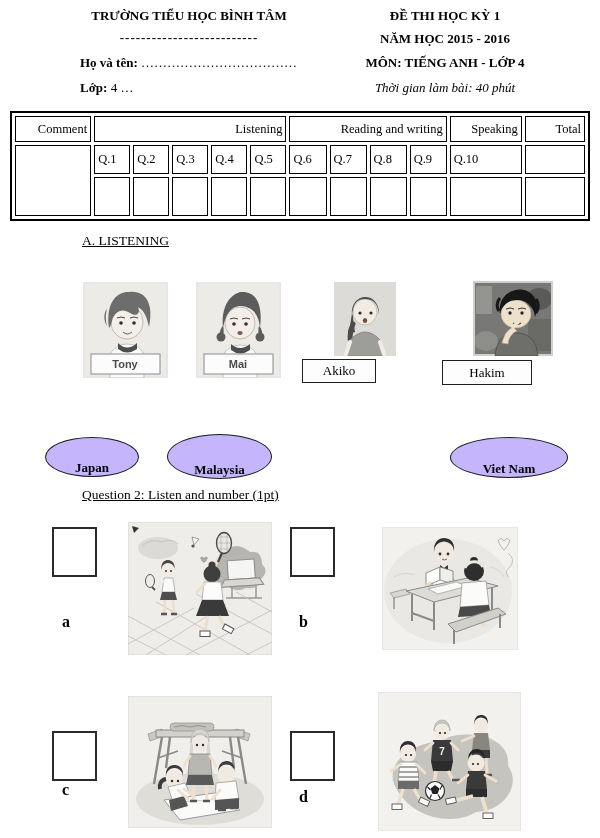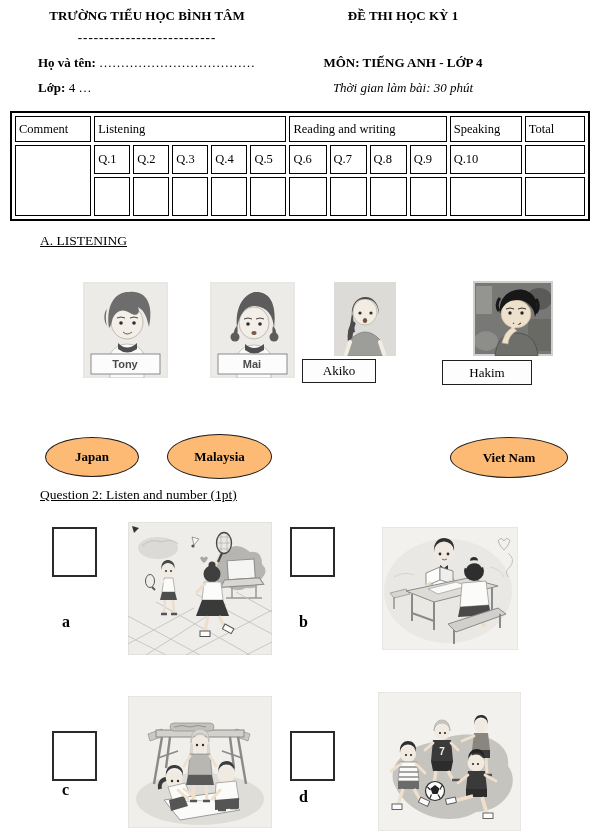--- a/index.html
+++ b/index.html
@@ -1,37 +1,37 @@
 <!DOCTYPE html>
 <html><head>
 <meta charset="utf-8">
 <style>
   html,body{margin:0;padding:0;background:#fff;}
   .page{position:relative;width:600px;height:838px;background:#ffffff;
         font-family:"Liberation Serif","DejaVu Serif",serif;color:#000;overflow:hidden;}
-  .abs{position:absolute;}
+  .abs{position:absolute;margin-left:42px;}
   .hline{font-size:13px;font-weight:bold;line-height:1.15;}
   .center{text-align:center;}
   .italic{font-style:italic;font-weight:normal;}
   
   .score-table{position:absolute;left:10px;top:111px;width:580px;
                border-collapse:separate;border-spacing:3px;border:2px solid #000;background:#fff;}
   .score-table td{border:1.5px solid #000;font-size:12.5px;padding:0 3px;background:#fff;vertical-align:middle;}
-  .score-table tr.r1 td{text-align:left;height:24px;}
+  .score-table tr.r1 td{text-align:right;height:24px;}
   .score-table td.qcell{text-align:left;height:27px;}
   .score-table td.q10{text-align:left;}
   .score-table tr.r3 td{height:37px;}
   
   .sec-title{font-size:13.5px;font-weight:normal;text-decoration:underline;}
   
   .photo{position:absolute;margin-left:28px;}
   .name-box{position:absolute;border:1.6px solid #1f1f1f;background:#fdfdfd;
             display:flex;align-items:center;justify-content:center;font-size:13px;}
-  .oval{position:absolute;border:1.4px solid #1c1c1c;border-radius:50%;background:#fdba74;
-        display:flex;align-items:center;justify-content:center;font-weight:bold;font-size:13px;}
+  .oval{position:absolute;border:1.4px solid #1c1c1c;border-radius:50%;background:#c4b5fd;
+        display:flex;align-items:flex-end;justify-content:center;font-weight:bold;font-size:13px;}
   
   .num-box{position:absolute;width:41px;height:46px;border:2px solid #2a2a2a;background:#fff;}
   .letter{position:absolute;font-weight:bold;font-size:16px;}
   svg{display:block;}
 </style>
 </head>
 <body>
 
 <div class="page">
 
@@ -41,22 +41,23 @@
     <span>Họ và tên:</span>
     <span style="font-weight:normal;">………………………………</span>
   </div>
   <div class="abs hline" style="left:38px;top:81px;width:250px;">
     <span>Lớp:</span>
     <span style="font-weight:normal;"> </span>
     <span style="font-weight:normal;">4 …</span>
   </div>
 
   <div class="abs hline center" style="left:283px;top:9px;width:240px;">ĐỀ THI HỌC KỲ 1</div>
+  <div class="abs hline center" style="left:283px;top:32px;width:240px;">NĂM HỌC 2015 - 2016</div>
   <div class="abs hline center" style="left:283px;top:56px;width:240px;">MÔN: TIẾNG ANH - LỚP 4</div>
-  <div class="abs hline center italic" style="left:283px;top:81px;width:240px;">Thời gian làm bài: 30 phút</div>
+  <div class="abs hline center italic" style="left:283px;top:81px;width:240px;">Thời gian làm bài: 40 phút</div>
 
   <table class="score-table">
     <colgroup>
       <col style="width:76px">
         <col style="width:36px">
         <col style="width:36px">
         <col style="width:36px">
       <col style="width:36px">
         <col style="width:36px">
         <col style="width:37px">
@@ -117,21 +118,21 @@
         <circle cx="51" cy="41" r="1.8" fill="#2e2e2e"></circle>
       <path d="M34 36 Q38 34 42 36 M47 36 Q51 34 55 36" stroke="#454545" stroke-width="1" fill="none"></path>
       <path d="M40 50 Q44 54 49 50" stroke="#6b5b4b" stroke-width="1" fill="none"></path>
       <path d="M27 96 L27 72 Q33 62 44 62 Q56 62 61 72 L61 96 Z" fill="#fafafa" stroke="#b5b5b5" stroke-width="0.8"></path>
       <path d="M35 61 Q44 70 54 61 L54 67 Q44 74 35 67 Z" fill="#4e4e4e"></path>
       <rect x="8" y="72" width="69" height="20" fill="#fcfcfc" stroke="#8a8a8a" stroke-width="1"></rect>
       <text x="42" y="86" text-anchor="middle" font-family="Liberation Sans, sans-serif" font-size="11" font-weight="bold" fill="#4a4a4a">Tony</text>
     </svg>
   </div>
 
-  <div class="photo" style="left:182px;top:282px;">
+  <div class="photo" style="left:168px;top:282px;">
     <svg width="85" height="96" viewBox="0 0 85 96">
       <rect width="85" height="96" fill="#e9e7e3"></rect>
       <rect x="2" y="2" width="81" height="92" fill="#edebe7"></rect>
       <ellipse cx="44" cy="41" rx="15" ry="16" fill="#f3eee7" stroke="#b4ada1" stroke-width="0.8"></ellipse>
       <path d="M27 47 C24 16 42 10 45 10 C60 9 67 22 64 46 C63 34 58 25 45 24 C34 24 29 34 27 47 Z" fill="#5c5c5c"></path>
       <path d="M27 44 C23 48 23 54 26 57 C28 52 28 47 27 44 Z" fill="#5c5c5c"></path>
       <path d="M63 44 C67 48 67 54 64 57 C62 52 62 47 63 44 Z" fill="#5c5c5c"></path>
       <circle cx="25" cy="55" r="4.5" fill="#5c5c5c"></circle>
         <circle cx="64" cy="55" r="4.5" fill="#5c5c5c"></circle>
       <circle cx="38" cy="42" r="1.8" fill="#2e2e2e"></circle>

